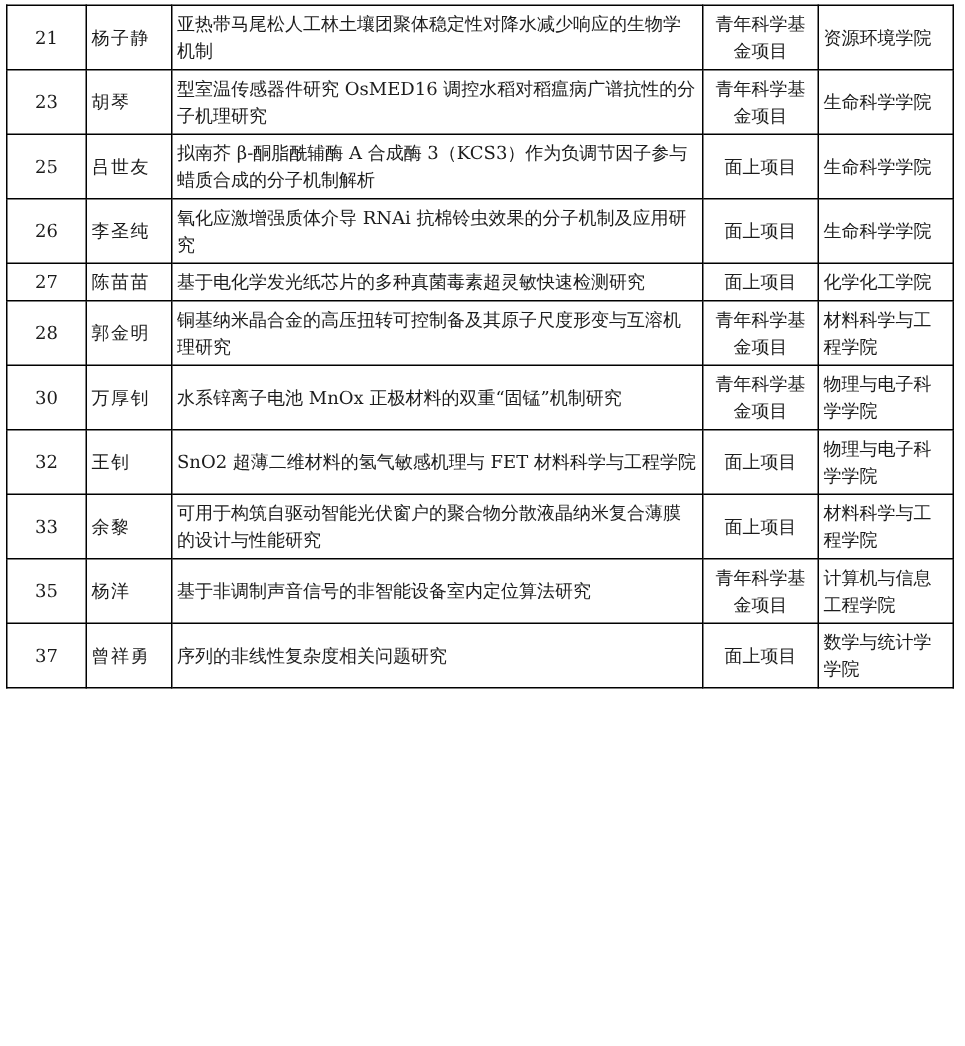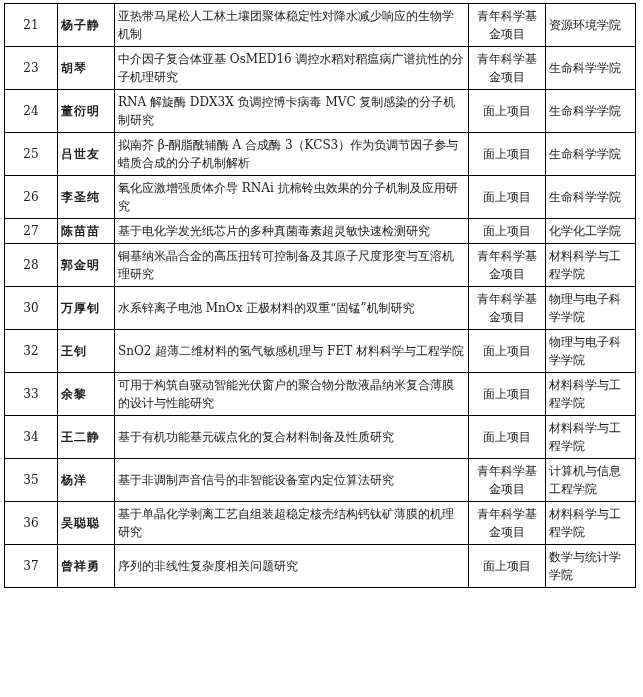--- a/index.html
+++ b/index.html
@@ -32,21 +32,20 @@
     word-break: break-all;
     overflow-wrap: anywhere;
   }
   td.col-num {
     text-align: center;
     padding: 3px 1px;
   }
   td.col-name {
     padding-left: 5px;
     letter-spacing: 1px;
-    font-weight: bold;
   }
   td.col-title {
     padding: 2px 2px 2px 3px;
   }
   td.col-type {
     padding: 2px 2px 2px 3px;
     text-align: center;
   }
   td.col-college {
     padding: 2px 7px 2px 3px;
@@ -68,29 +67,22 @@
         <tr>
     <td class="col-num">21</td>
     <td class="col-name">杨子静</td>
     <td class="col-title">亚热带马尾松人工林土壤团聚体稳定性对降水减少响应的生物学机制</td>
     <td class="col-type">青年科学基金项目</td>
     <td class="col-college">资源环境学院</td>
   </tr>
         <tr>
     <td class="col-num">23</td>
     <td class="col-name">胡琴</td>
-    <td class="col-title">中介因子复合体亚基 OsMED16 调控水稻对稻瘟病广谱抗性的分子机理研究</td>
+    <td class="col-title">型室温传感器件研究 OsMED16 调控水稻对稻瘟病广谱抗性的分子机理研究</td>
     <td class="col-type">青年科学基金项目</td>
-    <td class="col-college">生命科学学院</td>
-  </tr>
-        <tr>
-    <td class="col-num">24</td>
-    <td class="col-name">董衍明</td>
-    <td class="col-title">RNA 解旋酶 DDX3X 负调控博卡病毒 MVC 复制感染的分子机制研究</td>
-    <td class="col-type">面上项目</td>
     <td class="col-college">生命科学学院</td>
   </tr>
         <tr>
     <td class="col-num">25</td>
     <td class="col-name">吕世友</td>
     <td class="col-title">拟南芥 β-酮脂酰辅酶 A 合成酶 3（KCS3）作为负调节因子参与蜡质合成的分子机制解析</td>
     <td class="col-type">面上项目</td>
     <td class="col-college">生命科学学院</td>
   </tr>
         <tr>
@@ -129,39 +121,25 @@
     <td class="col-college">物理与电子科学学院</td>
   </tr>
         <tr>
     <td class="col-num">33</td>
     <td class="col-name">余黎</td>
     <td class="col-title">可用于构筑自驱动智能光伏窗户的聚合物分散液晶纳米复合薄膜的设计与性能研究</td>
     <td class="col-type">面上项目</td>
     <td class="col-college">材料科学与工程学院</td>
   </tr>
         <tr>
-    <td class="col-num">34</td>
-    <td class="col-name">王二静</td>
-    <td class="col-title">基于有机功能基元碳点化的复合材料制备及性质研究</td>
-    <td class="col-type">面上项目</td>
-    <td class="col-college">材料科学与工程学院</td>
-  </tr>
-        <tr>
     <td class="col-num">35</td>
     <td class="col-name">杨洋</td>
     <td class="col-title">基于非调制声音信号的非智能设备室内定位算法研究</td>
     <td class="col-type">青年科学基金项目</td>
     <td class="col-college">计算机与信息工程学院</td>
-  </tr>
-        <tr>
-    <td class="col-num">36</td>
-    <td class="col-name">吴聪聪</td>
-    <td class="col-title">基于单晶化学剥离工艺自组装超稳定核壳结构钙钛矿薄膜的机理研究</td>
-    <td class="col-type">青年科学基金项目</td>
-    <td class="col-college">材料科学与工程学院</td>
   </tr>
         <tr>
     <td class="col-num">37</td>
     <td class="col-name">曾祥勇</td>
     <td class="col-title">序列的非线性复杂度相关问题研究</td>
     <td class="col-type">面上项目</td>
     <td class="col-college">数学与统计学学院</td>
   </tr>
       </tbody>
   </table>

